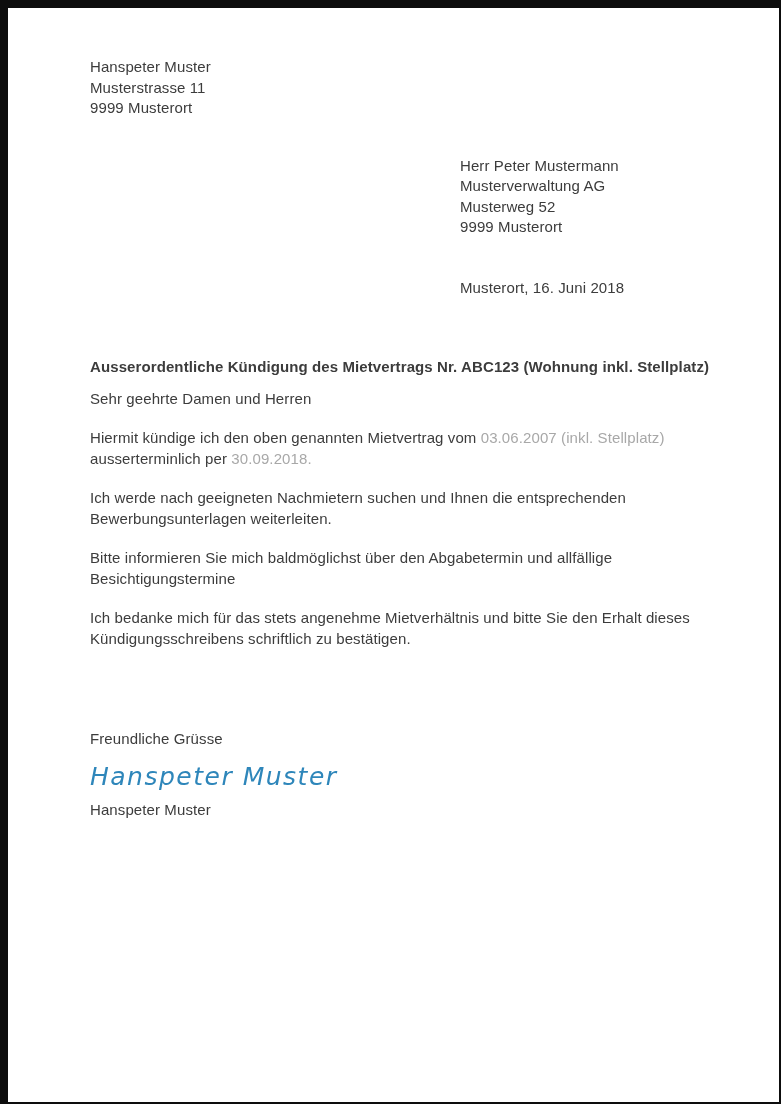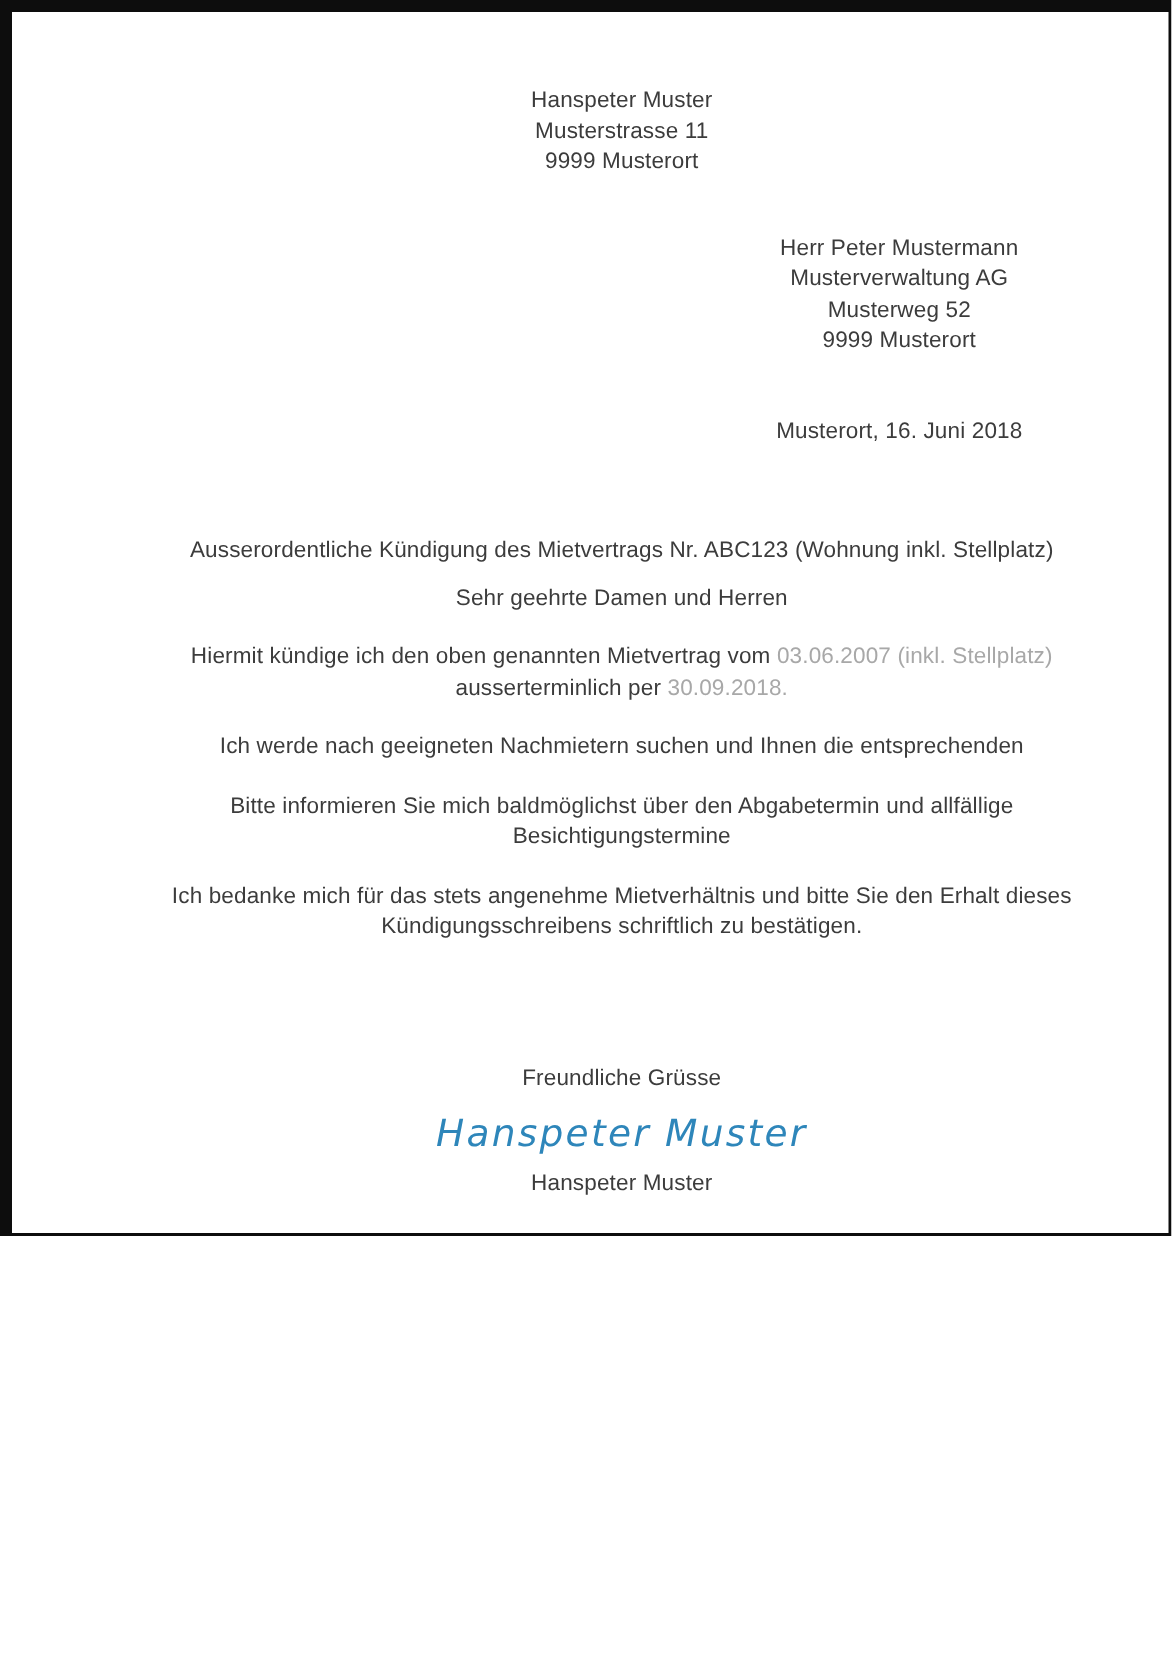--- a/index.html
+++ b/index.html
@@ -10,40 +10,39 @@
     --frame-color:#0d0d0d;
   }
   *{margin:0;padding:0;box-sizing:border-box;}
   html,body{background:#ffffff;}
   body{
     width:781px;height:1104px;
     font-family:"Liberation Sans","DejaVu Sans",sans-serif;
     color:var(--text-color);
   }
   .scan-frame{
-    width:781px;height:824px;
+    width:781px;height:1104px;
     background:var(--page-bg);
     border-top:8px solid var(--frame-color);
     border-left:8px solid var(--frame-color);
     border-right:2px solid var(--frame-color);
     border-bottom:2px solid var(--frame-color);
     overflow:hidden;
-    text-align:center;
   }
   .letter{
     padding:49px 40px 0 82px;
     font-size:15px;
     line-height:20.5px;
     letter-spacing:.1px;
   }
   .line{display:block;white-space:nowrap;}
   .sender-block{margin-top:0;}
   .recipient-block{margin-left:370px;margin-top:37px;}
   .date-line{margin-left:370px;margin-top:40px;}
-  .subject{margin-top:59px;font-weight:normal;white-space:nowrap;}
+  .subject{margin-top:59px;font-weight:bold;white-space:nowrap;}
   .salutation{margin-top:11px;}
   .para{margin-top:19px;}
   .muted{color:var(--muted-color);}
   .closing{margin-top:80px;}
   .signature{
     margin-top:11px;
     font-family:"DejaVu Sans",cursive,sans-serif;
     font-style:italic;
     font-size:25px;
     line-height:32px;
@@ -78,20 +77,21 @@
 
     <div class="salutation">Sehr geehrte Damen und Herren</div>
 
     <div class="para">
       <span class="line"><span>Hiermit kündige ich den oben genannten Mietvertrag vom </span><span class="muted">03.06.2007 (inkl. Stellplatz)</span></span>
       <span class="line"><span>ausserterminlich per </span><span class="muted">30.09.2018.</span></span>
     </div>
 
     <div class="para">
       <span class="line">Ich werde nach geeigneten Nachmietern suchen und Ihnen die entsprechenden</span>
+      <span class="line">Bewerbungsunterlagen weiterleiten.</span>
     </div>
 
     <div class="para">
       <span class="line">Bitte informieren Sie mich baldmöglichst über den Abgabetermin und allfällige</span>
       <span class="line">Besichtigungstermine</span>
     </div>
 
     <div class="para">
       <span class="line">Ich bedanke mich für das stets angenehme Mietverhältnis und bitte Sie den Erhalt dieses</span>
       <span class="line">Kündigungsschreibens schriftlich zu bestätigen.</span>

